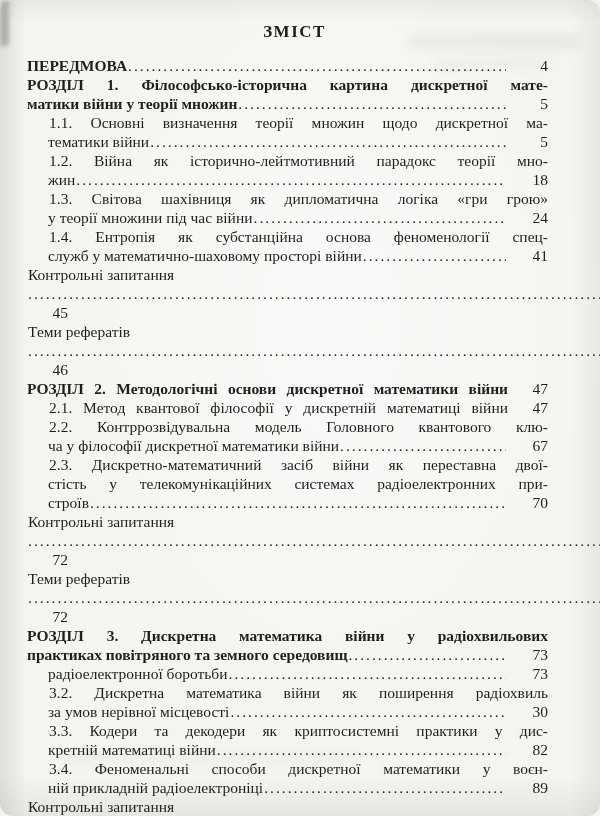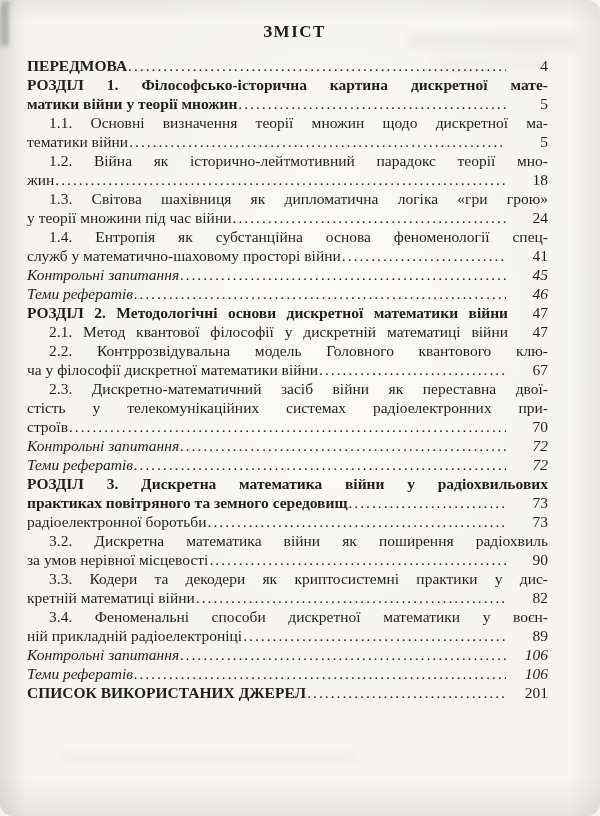--- a/index.html
+++ b/index.html
@@ -45,23 +45,23 @@
   }
   .toc{display:block;}
   .toc-line{
     display:flex;
     align-items:baseline;
     line-height:19px;
     white-space:nowrap;
   }
   .toc-line .txt{white-space:normal;}
   .b{font-weight:bold;}
-  .i{font-style:italic;}
+  .i{flex-direction:column;}
   .sub{margin-left:22px;}
-  .cont{}
+  .cont{margin-left:21px;}
   .fill .txt{
     display:block;flex:1;
     text-align:justify;text-align-last:justify;
   }
   .jp .txt{
     display:block;flex:1;
     text-align:justify;text-align-last:justify;
   }
   .leader{
     flex:1;
@@ -214,21 +214,21 @@
         <span class="leader"></span>
         <span class="pg">73</span>
       </div>
 
       <div class="toc-line sub fill">
         <span class="txt">3.2. Дискретна математика війни як поширення радіохвиль</span>
       </div>
       <div class="toc-line cont">
         <span class="txt">за умов нерівної місцевості</span>
         <span class="leader"></span>
-        <span class="pg">90</span>
+        <span class="pg">30</span>
       </div>
 
       <div class="toc-line sub fill">
         <span class="txt">3.3. Кодери та декодери як криптосистемні практики у дис-</span>
       </div>
       <div class="toc-line cont">
         <span class="txt">кретній математиці війни</span>
         <span class="leader"></span>
         <span class="pg">82</span>
       </div>

